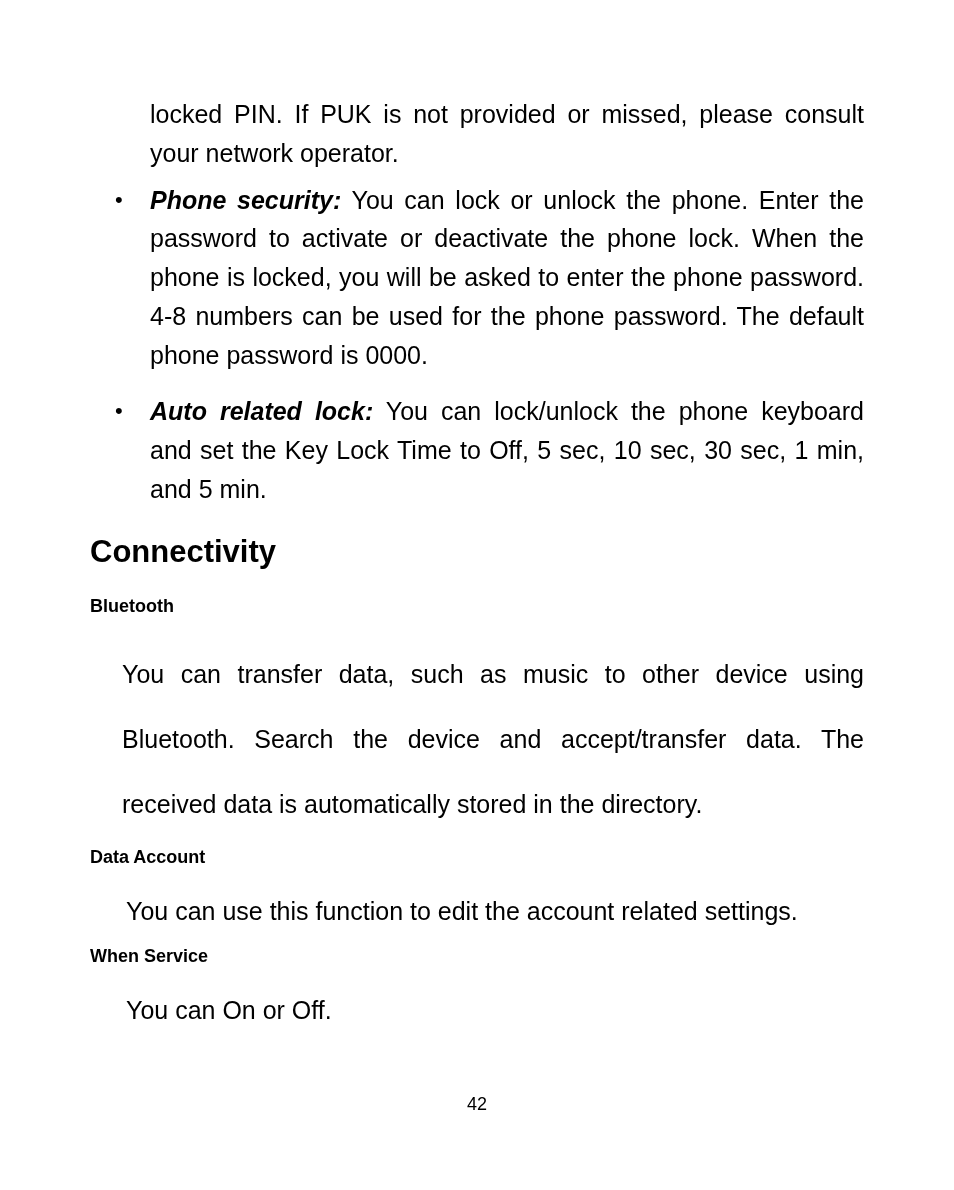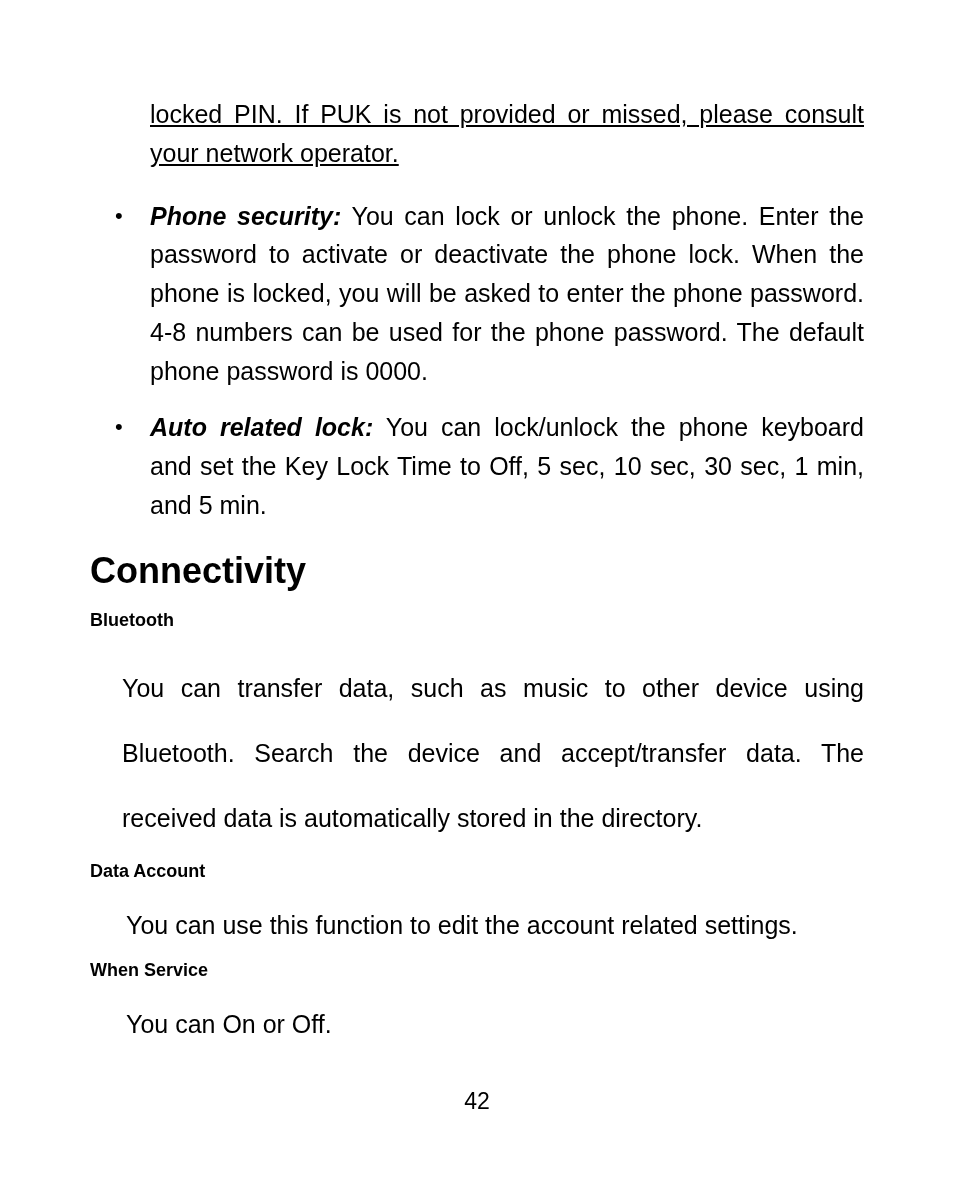--- a/index.html
+++ b/index.html
@@ -14,22 +14,21 @@
       font-family: Arial, Helvetica, sans-serif;
       font-size: 25px;
       color: #000;
       position: relative;
       padding: 95px 90px 0 90px;
     }
     .continuation-text {
       margin-left: 60px;
       text-align: justify;
       line-height: 1.55;
-      margin-bottom: 24px;
-      text-decoration: underline;
+      margin-bottom: 8px;
     }
     .bullet-item {
       display: flex;
       margin-bottom: 18px;
     }
     .bullet-marker {
       width: 60px;
       flex-shrink: 0;
       text-align: left;
       padding-left: 25px;
@@ -40,23 +39,23 @@
       flex: 1;
       text-align: justify;
       line-height: 1.55;
     }
     .bullet-title {
       font-weight: bold;
       font-style: italic;
     }
     .heading-1 {
       font-weight: bold;
-      font-size: 36px;
+      font-size: 31px;
       margin-top: 25px;
-      margin-bottom: 18px;
+      margin-bottom: 26px;
     }
     .heading-2 {
       font-weight: bold;
       font-size: 18px;
       margin-top: 10px;
       margin-bottom: 25px;
     }
     .body-para {
       line-height: 1.5;
       margin-bottom: 16px;
@@ -67,21 +66,21 @@
       line-height: 2.6;
       margin-bottom: 10px;
       margin-left: 32px;
     }
     .page-number {
       position: absolute;
       bottom: 75px;
       left: 0;
       right: 0;
       text-align: center;
-      font-size: 23px;
+      font-size: 18px;
     }
   </style>
 </head>
 <body>
 
 <div class="continuation-text">locked PIN. If PUK is not provided or missed, please consult your network operator.</div>
 
 <div class="bullet-item">
   <div class="bullet-marker">•</div>
   <div class="bullet-content">

